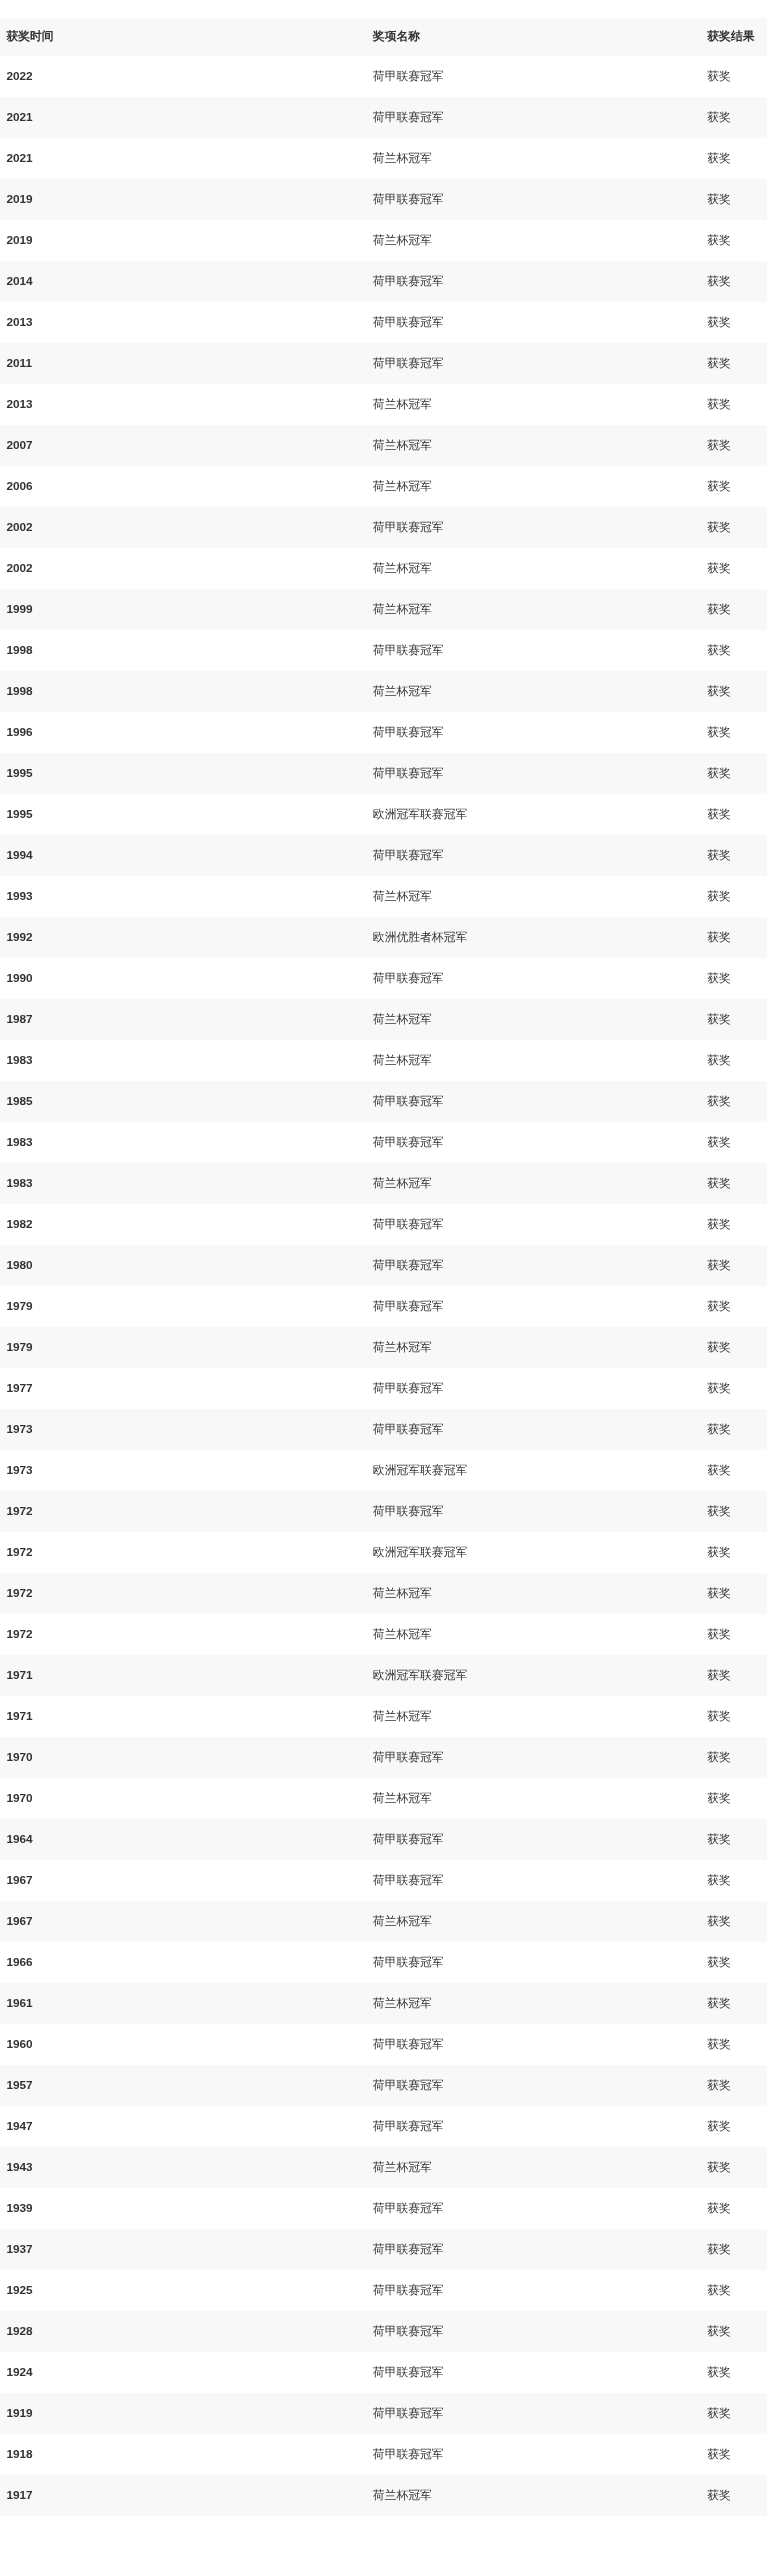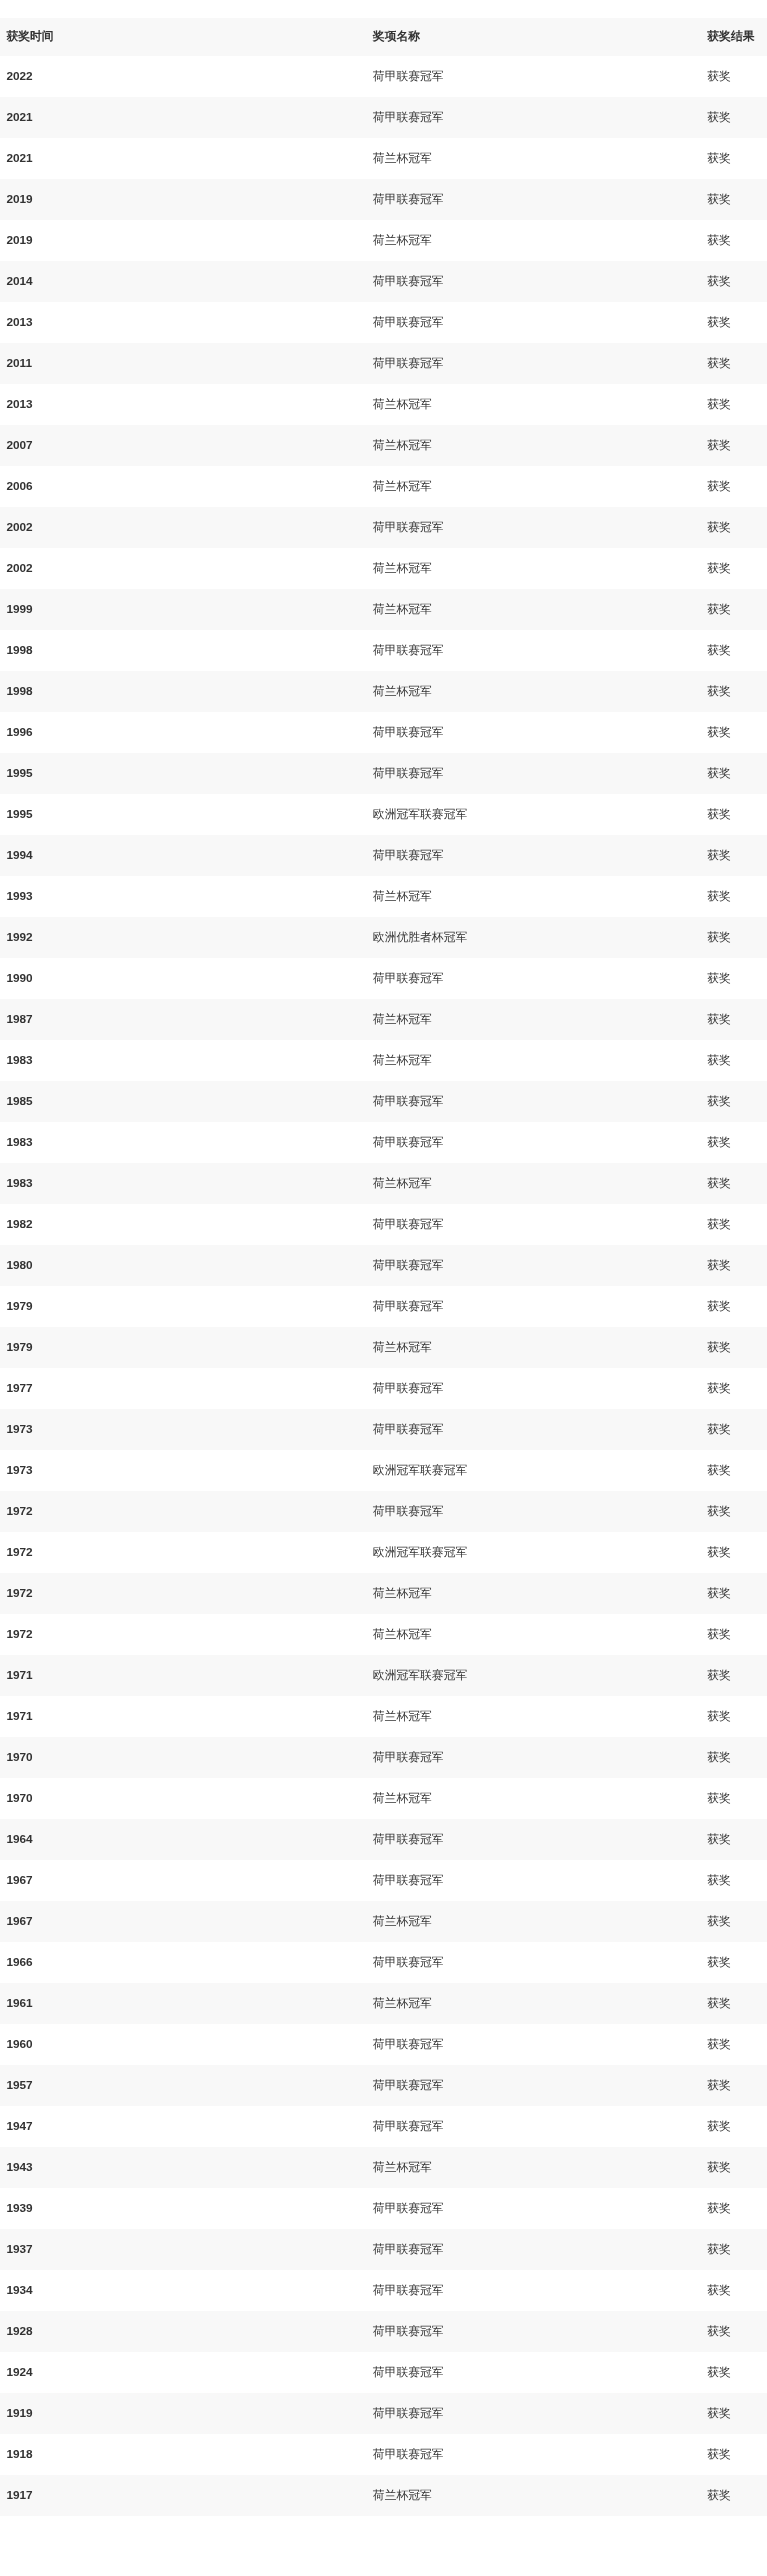--- a/index.html
+++ b/index.html
@@ -339,21 +339,21 @@
     <td class="year">1939</td>
     <td class="award">荷甲联赛冠军</td>
     <td class="result">获奖</td>
   </tr>
         <tr>
     <td class="year">1937</td>
     <td class="award">荷甲联赛冠军</td>
     <td class="result">获奖</td>
   </tr>
         <tr>
-    <td class="year">1934</td>
+    <td class="year">1925</td>
     <td class="award">荷甲联赛冠军</td>
     <td class="result">获奖</td>
   </tr>
         <tr>
     <td class="year">1928</td>
     <td class="award">荷甲联赛冠军</td>
     <td class="result">获奖</td>
   </tr>
         <tr>
     <td class="year">1924</td>

